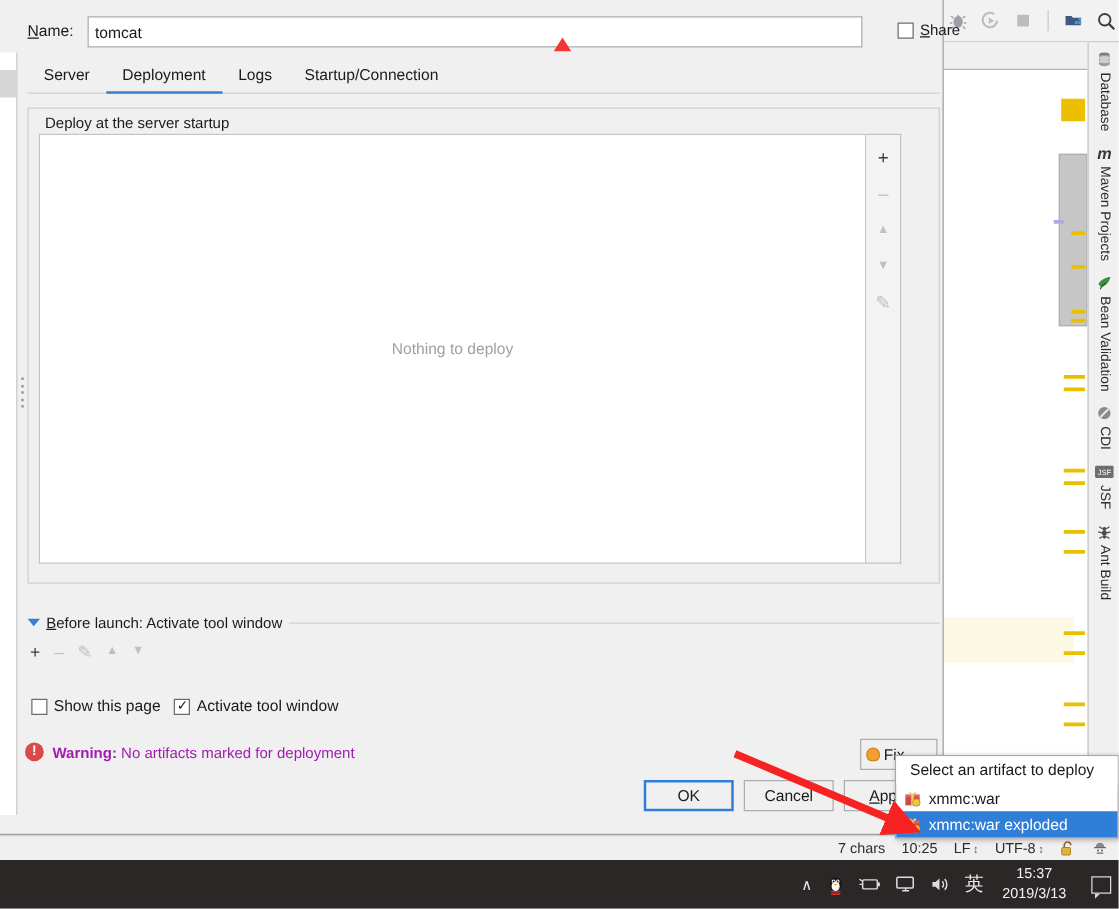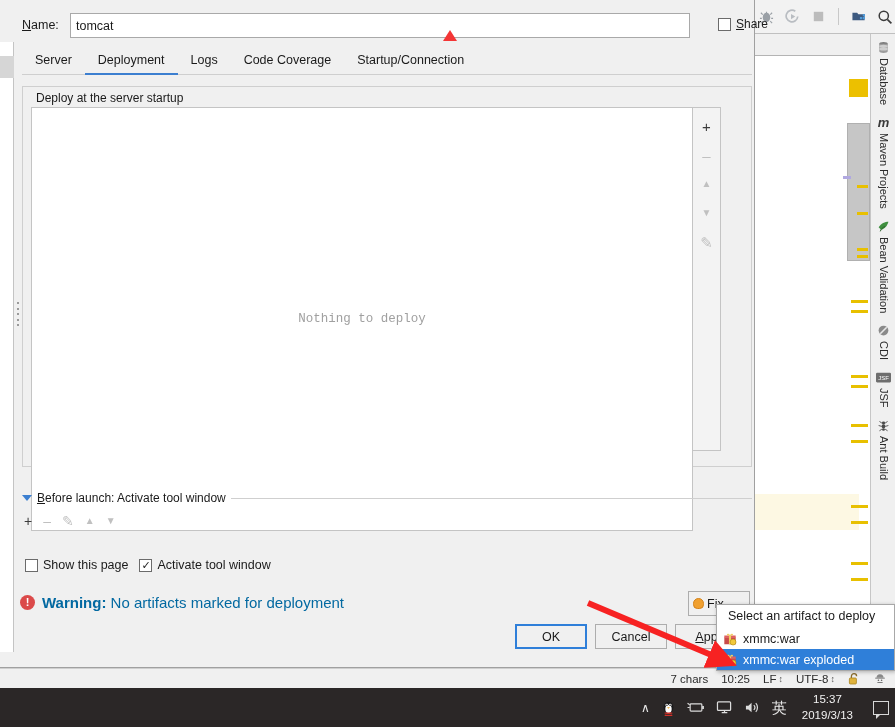--- a/index.html
+++ b/index.html
@@ -136,23 +136,23 @@
 
   .group-box {
     position:absolute; left:22px; top:86px; width:730px; height:381px;
     border:1px solid #cfcfcf; background:#f0f0f0;
   }
   .group-title {
     position:absolute; left:32px; top:91px; background:#f0f0f0;
     padding:0 4px; font-size:12px; color:#1a1a1a;
   }
   .deploy-list {
-    position:absolute; left:31px; top:107px; width:662px; height:424px;
+    position:absolute; left:31px; top:107px; width:662px; height:344px;
     background:#ffffff; border:1px solid #c4c4c4;
-    display:flex; align-items:center; justify-content:center;font-family:Liberation Mono, monospace;
+    display:flex; align-items:center; justify-content:center;
   }
   .empty-text { font-size:12.5px; color:#a0a0a0; }
   .vtoolbar {
     position:absolute; left:693px; top:107px; width:28px; height:344px;
     background:#f3f3f3; border:1px solid #c4c4c4; border-left:none;
     display:flex; flex-direction:column; align-items:center; padding-top:8px; gap:9px;
   }
   .vt-btn {
     width:20px; height:20px; display:flex; align-items:center; justify-content:center;
     font-size:15px; color:#c0c0c0; line-height:1;
@@ -177,21 +177,21 @@
   .bl-empty { font-size:11.5px; color:#a7a7a7; }
 
   .bl-checks { position:absolute; left:25px; top:558px; display:flex; align-items:center; gap:11px; }
   .chk-item { display:flex; align-items:center; gap:5px; font-size:12.5px; color:#1a1a1a; }
 
   .warn-row { position:absolute; left:20px; top:594px; display:flex; align-items:center; gap:7px; }
   .warn-ico {
     width:15px; height:15px; border-radius:50%; background:#db4a4a;
     color:#fff; font-size:11px; font-weight:bold; line-height:15px; text-align:center; flex:none;
   }
-  .warn-txt { font-size:15px; color:#0369a1; }
+  .warn-txt { font-size:12px; color:#a21caf; }
   .warn-txt b { font-weight:bold; }
 
   .fix-btn {
     position:absolute; left:688px; top:591px; width:62px; height:25px;
     background:#f0f0f0; border:1px solid #adadad;
     display:flex; align-items:center; gap:3px; padding-left:4px;
     font-size:12.5px; color:#1a1a1a;
   }
   .bulb {
     width:11px; height:11px; border-radius:50% 50% 40% 40%;
@@ -451,21 +451,20 @@
       <span class="cbx"></span>
       <span><u>S</u>hare</span>
     </span>
   </div>
   <div class="red-tri"></div>
 
   <div class="tabs">
     <div class="tab">Server</div>
     <div class="tab active">Deployment</div>
     <div class="tab">Logs</div>
-    <div class="tab">Code Coverage</div>
     <div class="tab">Startup/Connection</div>
   </div>
 
   <div class="group-box"></div>
   <div class="group-title">Deploy at the server startup</div>
 
   <div class="deploy-list">
     <span class="empty-text">Nothing to deploy</span>
   </div>
 

